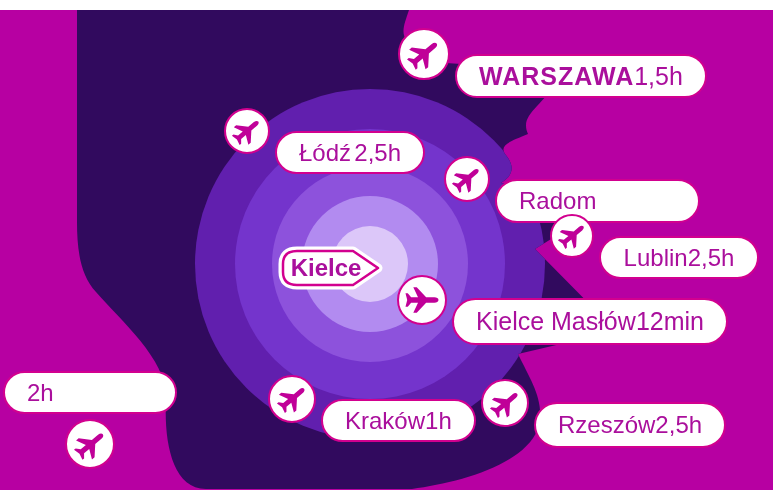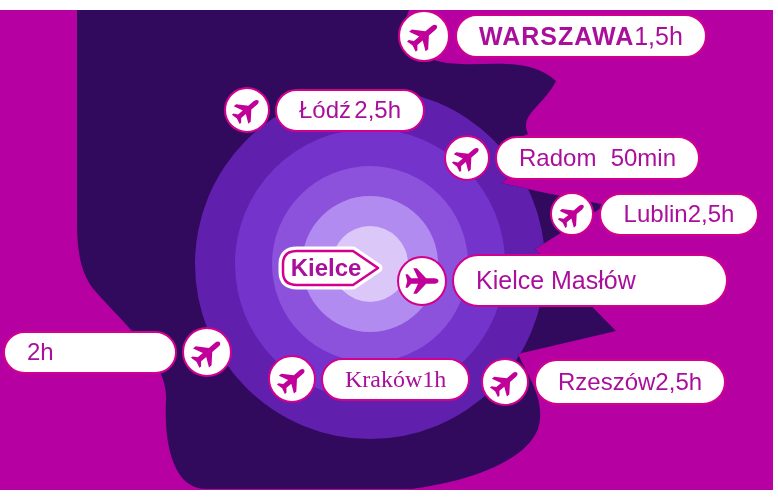--- a/index.html
+++ b/index.html
@@ -16,21 +16,21 @@
     background:#fff;border:2.5px solid var(--pill-border,#d2008f);
     border-radius:50%;display:flex;align-items:center;justify-content:center;
     flex:0 0 auto;box-sizing:border-box;
   }
   .plane-circle svg{display:block;}
   .pill{
     display:inline-flex;align-items:center;justify-content:space-between;
     box-sizing:border-box;background:#fff;
     border:2.5px solid var(--pill-border,#d2008f);
     border-radius:999px;padding:0 22px;
-    color:var(--text,#aa0f9c);font-size:24px;white-space:nowrap;
+    color:var(--text,#aa0f9c);font-size:24px;white-space:nowrap;margin-top:44px;
   }
   .pill .time{font-weight:400;}
   .dest.emphasis .city{font-weight:bold;letter-spacing:1px;}
   .plane{fill:var(--plane,#c00098);}
   .kielce-badge{position:absolute;left:273px;top:245px;z-index:4;}
   .kielce-badge text{
     font-family:"Liberation Sans","DejaVu Sans",sans-serif;
     font-weight:bold;font-size:24px;fill:var(--text,#aa0f9c);
   }
 </style>
@@ -86,21 +86,20 @@
 </div>
 
 <div class="dest" style="left:444px;top:135px;">
   <span class="plane-circle" style="width:46px;height:46px;">
     <svg width="32" height="32" viewBox="0 0 48 48" style="transform:rotate(-40deg)">
         <path class="plane" d="M46,24c0,-2.2 -2.5,-3.6 -5.5,-3.6H29.5L17,7h-4.6l6.3,13.4H9.5L5,15H2l2.3,9L2,33h3l4.5,-5.4h9.2L12.4,41H17l12.5,-13.4h11C43.5,27.6 46,26.2 46,24Z"></path>
       </svg>
   </span>
   <span class="pill" style="min-width:205px;height:44px;">
     <span class="city">Radom</span>
-    <span class="time">50min</span>
   </span>
 </div>
 
 <div class="dest" style="left:550px;top:192px;">
   <span class="plane-circle" style="width:44px;height:44px;">
     <svg width="31" height="31" viewBox="0 0 48 48" style="transform:rotate(-40deg)">
         <path class="plane" d="M46,24c0,-2.2 -2.5,-3.6 -5.5,-3.6H29.5L17,7h-4.6l6.3,13.4H9.5L5,15H2l2.3,9L2,33h3l4.5,-5.4h9.2L12.4,41H17l12.5,-13.4h11C43.5,27.6 46,26.2 46,24Z"></path>
       </svg>
   </span>
   <span class="pill" style="min-width:160px;height:43px;justify-content:center;">
@@ -108,43 +107,44 @@
     <span class="time">2,5h</span>
   </span>
 </div>
 
 <div class="dest" style="left:397px;top:254px;">
   <span class="plane-circle" style="width:50px;height:50px;">
     <svg width="36" height="36" viewBox="0 0 48 48">
         <path class="plane" d="M46,24c0,-2.2 -2.5,-3.6 -5.5,-3.6H29.5L17,7h-4.6l6.3,13.4H9.5L5,15H2l2.3,9L2,33h3l4.5,-5.4h9.2L12.4,41H17l12.5,-13.4h11C43.5,27.6 46,26.2 46,24Z"></path>
       </svg>
   </span>
-  <span class="pill" style="min-width:276px;height:53px;font-size:25px;">
+  <span class="pill" style="min-width:276px;height:47px;font-size:25px;">
     <span class="city">Kielce Masłów</span>
+    <span class="time">12min</span>
   </span>
 </div>
 
-<div class="dest" style="left:3px;top:327px;">
+<div class="dest" style="left:3px;top:327px;flex-direction:column;">
   <span class="pill" style="min-width:174px;height:43px;">
     <span class="time">2h</span>
   </span>
   <span class="plane-circle" style="width:50px;height:50px;">
     <svg width="35" height="35" viewBox="0 0 48 48" style="transform:rotate(-40deg)">
         <path class="plane" d="M46,24c0,-2.2 -2.5,-3.6 -5.5,-3.6H29.5L17,7h-4.6l6.3,13.4H9.5L5,15H2l2.3,9L2,33h3l4.5,-5.4h9.2L12.4,41H17l12.5,-13.4h11C43.5,27.6 46,26.2 46,24Z"></path>
       </svg>
   </span>
 </div>
 
 <div class="dest" style="left:268px;top:355px;">
   <span class="plane-circle" style="width:48px;height:48px;">
     <svg width="33" height="33" viewBox="0 0 48 48" style="transform:rotate(-40deg)">
         <path class="plane" d="M46,24c0,-2.2 -2.5,-3.6 -5.5,-3.6H29.5L17,7h-4.6l6.3,13.4H9.5L5,15H2l2.3,9L2,33h3l4.5,-5.4h9.2L12.4,41H17l12.5,-13.4h11C43.5,27.6 46,26.2 46,24Z"></path>
       </svg>
   </span>
-  <span class="pill" style="min-width:148px;height:43px;font-family:Liberation Serif, serif;">
+  <span class="pill" style="min-width:148px;height:43px;">
     <span class="city">Kraków</span>
     <span class="time">1h</span>
   </span>
 </div>
 
 <div class="dest" style="left:481px;top:358px;text-align:right;">
   <span class="plane-circle" style="width:48px;height:48px;">
     <svg width="33" height="33" viewBox="0 0 48 48" style="transform:rotate(-40deg)">
         <path class="plane" d="M46,24c0,-2.2 -2.5,-3.6 -5.5,-3.6H29.5L17,7h-4.6l6.3,13.4H9.5L5,15H2l2.3,9L2,33h3l4.5,-5.4h9.2L12.4,41H17l12.5,-13.4h11C43.5,27.6 46,26.2 46,24Z"></path>
       </svg>

